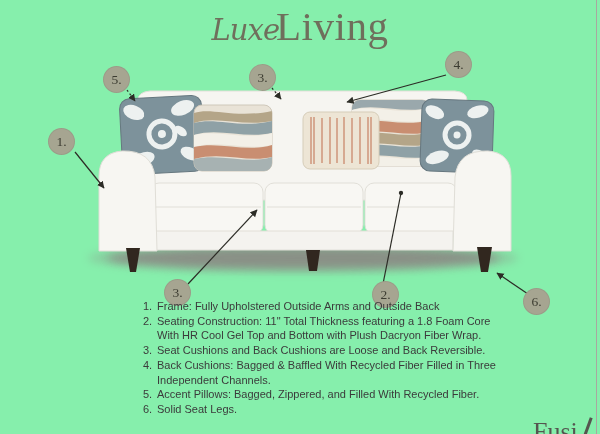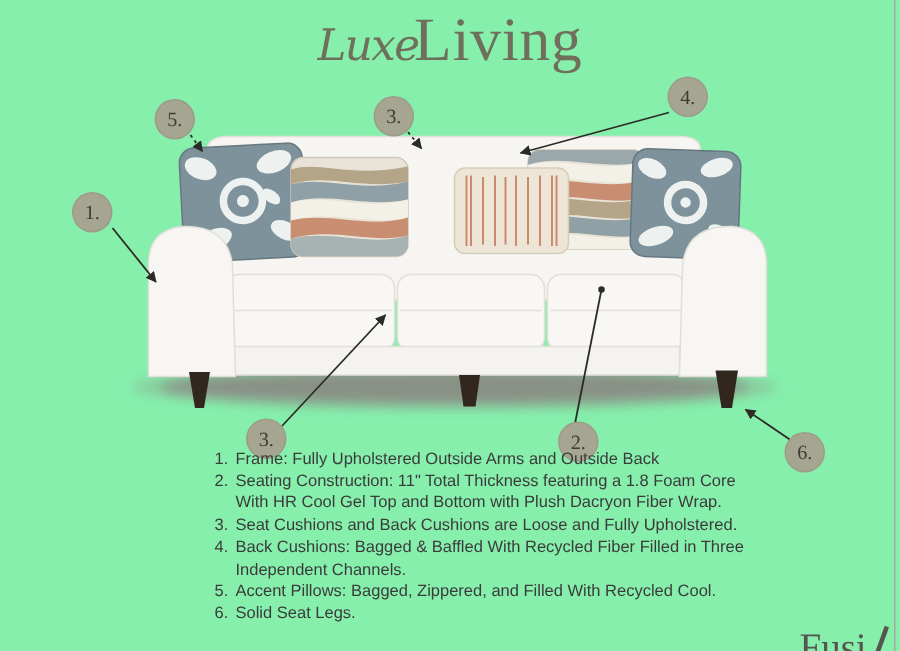--- a/index.html
+++ b/index.html
@@ -187,29 +187,29 @@
     <div class="feat">
         <span class="num">1.</span>
         <span class="txt">Frame: Fully Upholstered Outside Arms and Outside Back</span>
       </div>
     <div class="feat">
         <span class="num">2.</span>
         <span class="txt">Seating Construction: 11" Total Thickness featuring a 1.8 Foam Core With HR Cool Gel Top and Bottom with Plush Dacryon Fiber Wrap.</span>
       </div>
     <div class="feat j">
         <span class="num">3.</span>
-        <span class="txt">Seat Cushions and Back Cushions are Loose and Fully Upholstered.</span>
+        <span class="txt">Seat Cushions and Back Cushions are Loose and Back Reversible.</span>
       </div>
     <div class="feat">
         <span class="num">4.</span>
         <span class="txt">Back Cushions: Bagged &amp; Baffled With Recycled Fiber Filled in Three Independent Channels.</span>
       </div>
     <div class="feat">
         <span class="num">5.</span>
-        <span class="txt">Accent Pillows: Bagged, Zippered, and Filled With Recycled Cool.</span>
+        <span class="txt">Accent Pillows: Bagged, Zippered, and Filled With Recycled Fiber.</span>
       </div>
     <div class="feat">
         <span class="num">6.</span>
         <span class="txt">Solid Seat Legs.</span>
       </div>
   </div>
 
   <div class="watermark"><span>Fusi</span><span class="slant"></span></div>
 
   <div class="edge-right"></div>

